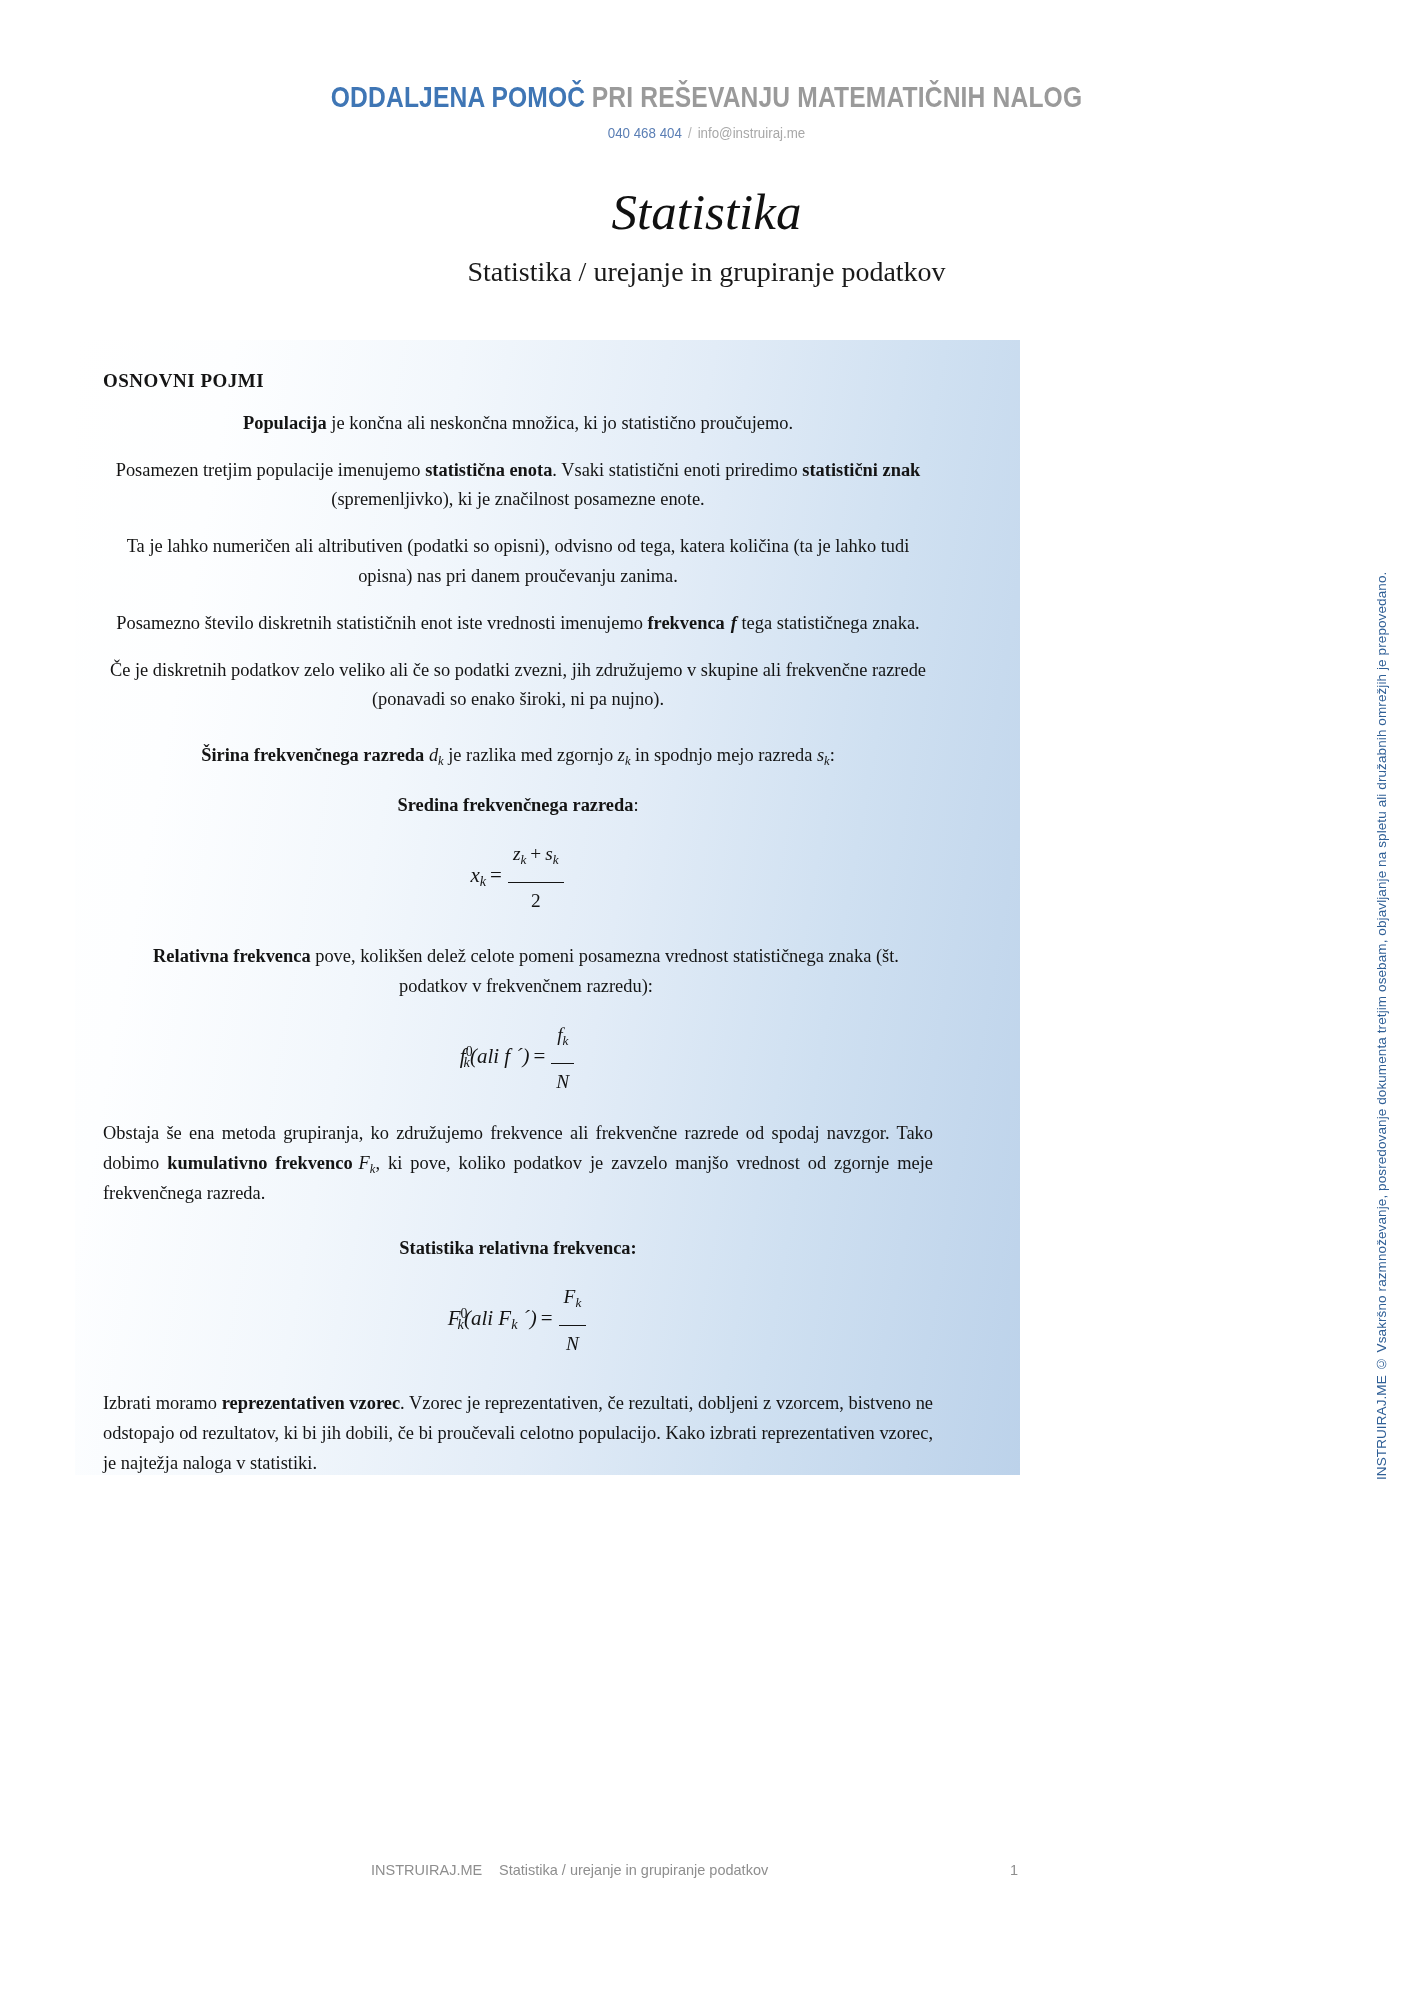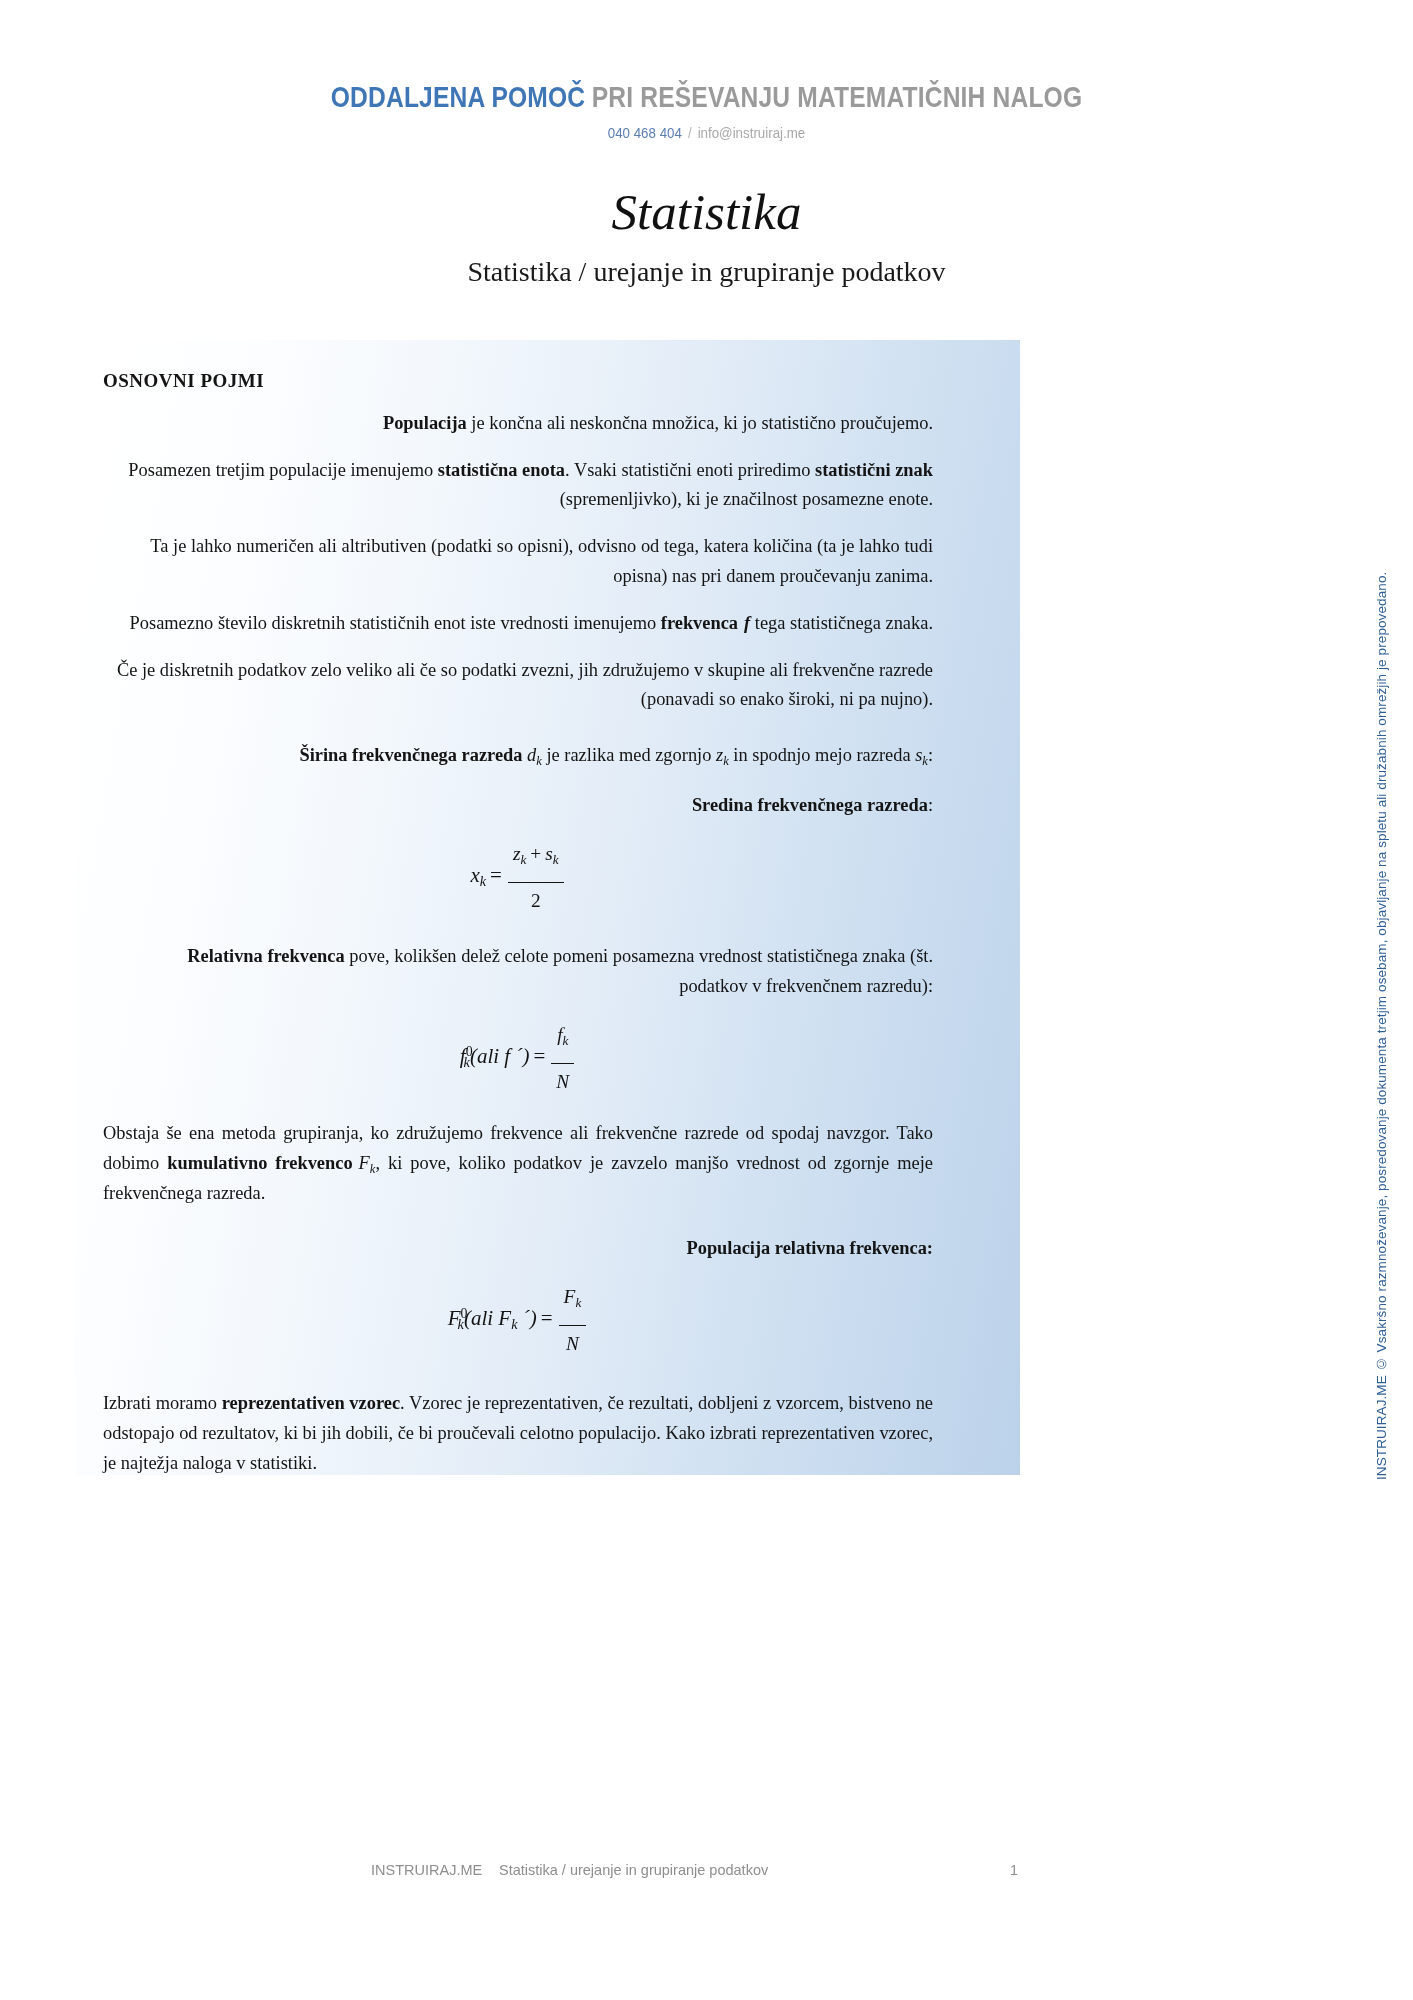--- a/index.html
+++ b/index.html
@@ -89,21 +89,21 @@
 
   .sec-head {
     font-weight: bold;
     font-size: 19px;
     letter-spacing: 0.5px;
     margin-bottom: 12px;
   }
 
   p.para {
     margin: 0 0 17px 0;
-    text-align: right;
+    text-align: center;
   }
   p.para.justify { text-align: justify; }
 
   b, .bold { font-weight: bold; }
   .mi { font-style: italic; }
   sub {
     font-size: 0.68em;
     font-style: italic;
     vertical-align: -0.28em;
   }
@@ -224,21 +224,21 @@
 
   <div class="formula">
     <span class="mi">f</span><sup>0</sup><sub style="margin-left:-9px;">k</sub><span class="mi">(ali  f ´)</span><span class="op">=</span><span class="frac"><span class="num"><span class="mi">f</span><sub>k</sub></span><span class="den mi">N</span></span>
   </div>
 
   <p class="para justify">
     <span>Obstaja še ena metoda grupiranja, ko združujemo frekvence ali frekvenčne razrede od spodaj navzgor. Tako dobimo </span><b>kumulativno frekvenco</b><span class="mi" style="margin-left:6px;">F</span><sub>k</sub><span>, ki pove, koliko podatkov je zavzelo manjšo vrednost od zgornje meje frekvenčnega razreda.</span>
   </p>
 
   <p class="para" style="margin-top:26px;">
-    <b>Populacija relativna frekvenca:</b>
+    <b>Statistika relativna frekvenca:</b>
   </p>
 
   <div class="formula">
     <span class="mi">F</span><sup>0</sup><sub style="margin-left:-10px;">k</sub><span class="mi">(ali  F</span><sub>k</sub><span class="mi"> ´)</span><span class="op">=</span><span class="frac"><span class="num"><span class="mi">F</span><sub>k</sub></span><span class="den mi">N</span></span>
   </div>
 
   <p class="para justify" style="margin-top:30px;">
     <span>Izbrati moramo </span><b>reprezentativen vzorec</b><span>. Vzorec je reprezentativen, če rezultati, dobljeni z vzorcem, bistveno ne odstopajo od rezultatov, ki bi jih dobili, če bi proučevali celotno populacijo. Kako izbrati reprezentativen vzorec, je najtežja naloga v statistiki.</span>
   </p>
 

